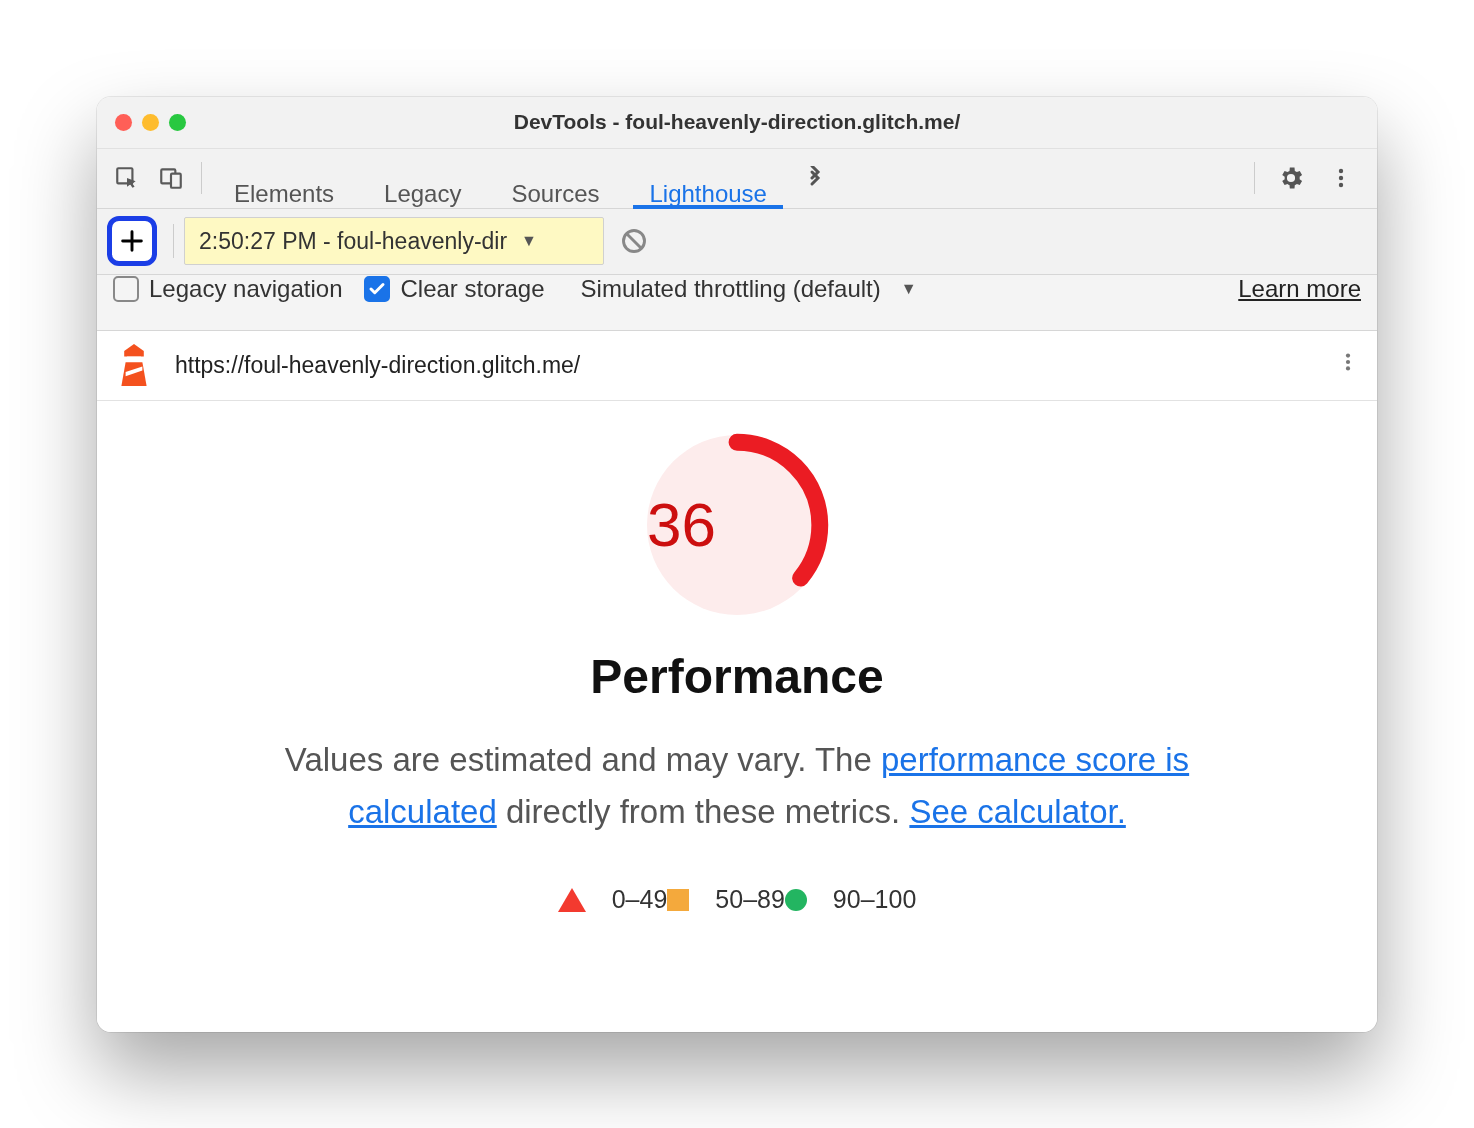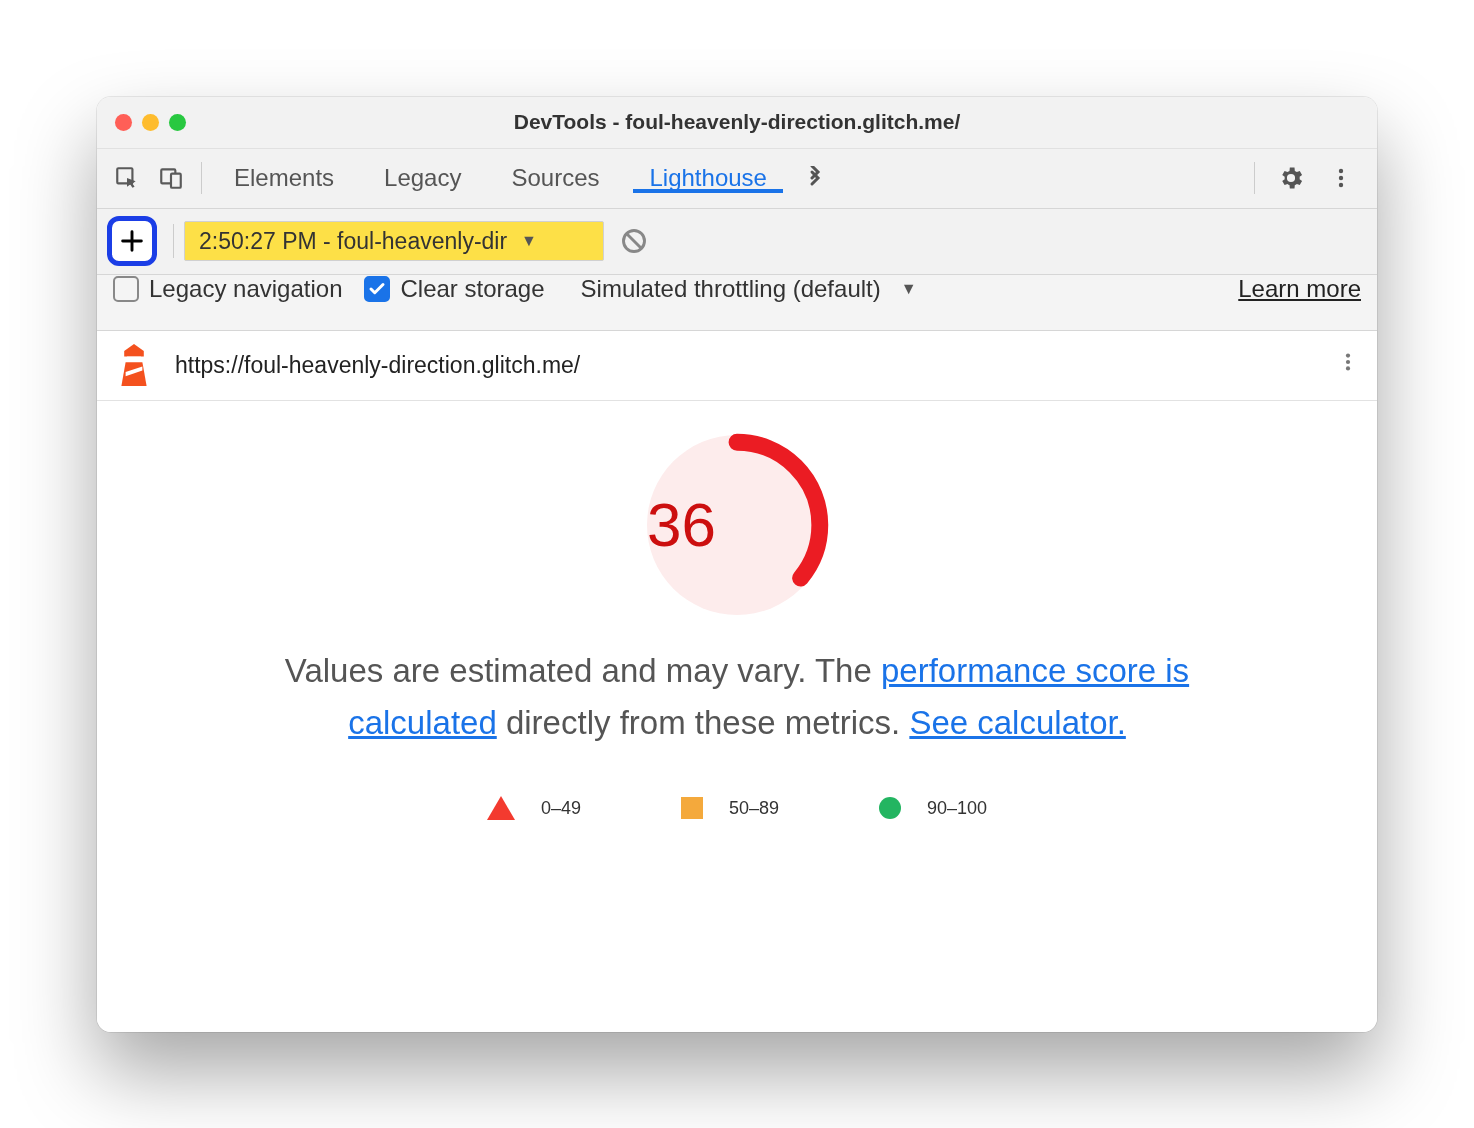--- a/index.html
+++ b/index.html
@@ -44,21 +44,21 @@
     border-bottom: 1px solid #d6d6d6;
     display:flex; align-items:center;
     padding: 0 8px;
     background:#f2f2f2;
   }
   .ts-iconbtn {
     width:44px; height:44px; display:flex; align-items:center; justify-content:center;
     color:#5a5a5a; cursor:pointer;
   }
   .ts-sep { width:1px; height:32px; background:#ccc; margin:0 8px; }
-  .tabs { display:flex; align-items:center; height:100%; gap:18px; margin-left:8px;}
+  .tabs { display:flex; align-items:flex-end; height:100%; gap:18px; margin-left:8px;}
   .tab {
     display:flex; align-items:center; padding:0 16px;
     color:#555; font-size:24px; cursor:pointer; position:relative;
   }
   .tab.active { color:#1a73e8; }
   .tab.active::after {
     content:""; position:absolute; left:0; right:0; bottom:-1px; height:4px; background:#1a73e8;
   }
   .ts-right { margin-left:auto; display:flex; align-items:center; gap:6px; padding-right:6px;}
   
@@ -67,21 +67,21 @@
     display:flex; align-items:center; padding:0 10px; gap:10px;
   }
   .plus-btn {
     width:50px; height:50px; border:5px solid #1b3ee6; border-radius:12px;
     display:flex; align-items:center; justify-content:center; background:#fff;
     cursor:pointer;
   }
   .plus-btn svg { stroke:#000; }
   .thin-sep { width:1px; height:34px; background:#ccc; margin-left:6px; }
   .run-select {
-    height:40px; background:#fde047; border:1px solid #d0d0d0;
+    height:48px; background:#fef9c3; border:1px solid #d0d0d0;
     display:flex; align-items:center; padding:0 14px; gap:14px;
     font-size:23px; color:#333; cursor:pointer; min-width:420px;
     border-radius:2px;
   }
   .run-select .caret { color:#555; font-size:16px; }
   .clear-btn { width:40px;height:40px;display:flex;align-items:center;justify-content:center;color:#777;cursor:pointer;}
   
   .optbar {
     height:56px; background:#f4f4f4; border-bottom:1px solid #d6d6d6;
     display:flex; align-items:flex-start; padding:0 16px; gap:22px;
@@ -111,21 +111,21 @@
     width:180px; height:180px; border-radius:50%; background:#fdecec;
     position:relative; display:flex; align-items:center; 
   }
   .gauge-arc {
     position:absolute; inset:-2px;
   }
   .gauge-score { font-size:62px; font-weight:400; color:#cc0f0f; }
   .perf-title { text-align:center; font-size:48px; font-weight:600; margin-top:34px; color:#111;}
   .perf-desc { text-align:center; font-size:33px; color:#555; margin:30px auto 0; max-width:980px; line-height:1.6;}
   .perf-desc a { color:#1a73e8; text-decoration:underline; cursor:pointer;}
-  .legend { display:flex; justify-content:center; gap:100px; margin-top:46px; font-size:18px; color:#333;}
+  .legend { display:flex; justify-content:center; margin-top:46px; font-size:25px; color:#333;}
   .leg { display:flex; align-items:center; gap:26px;}
   .tri { width:0;height:0;border-left:14px solid transparent;border-right:14px solid transparent;border-bottom:24px solid #f33a2f;}
   .sq { width:22px;height:22px;background:#f4a93c;}
   .cir { width:22px;height:22px;border-radius:50%;background:#23b561;}
 </style>
 </head>
 <body>
 
 <div class="window">
 
@@ -249,20 +249,21 @@
 
   <div class="report">
     <div class="gauge-wrap">
       <div class="gauge">
         <svg class="gauge-arc" viewBox="0 0 120 120">
           <circle cx="60" cy="60" r="54" fill="none" stroke="#eb1c23" stroke-width="11" stroke-linecap="round" stroke-dasharray="339.3" stroke-dashoffset="217.1" transform="rotate(-90 60 60)"></circle>
         </svg>
         <div class="gauge-score">36</div>
       </div>
     </div>
+    <h1 class="perf-title">Performance</h1>
     <p class="perf-desc">
       <span>Values are estimated and may vary. The </span><a>performance score is calculated</a><span> directly from these metrics. </span><a>See calculator.</a>
     </p>
     <div class="legend">
       <div class="leg">
         <div class="tri"></div>
         <span>0–49</span>
       </div>
       <div class="leg">
         <div class="sq"></div>

